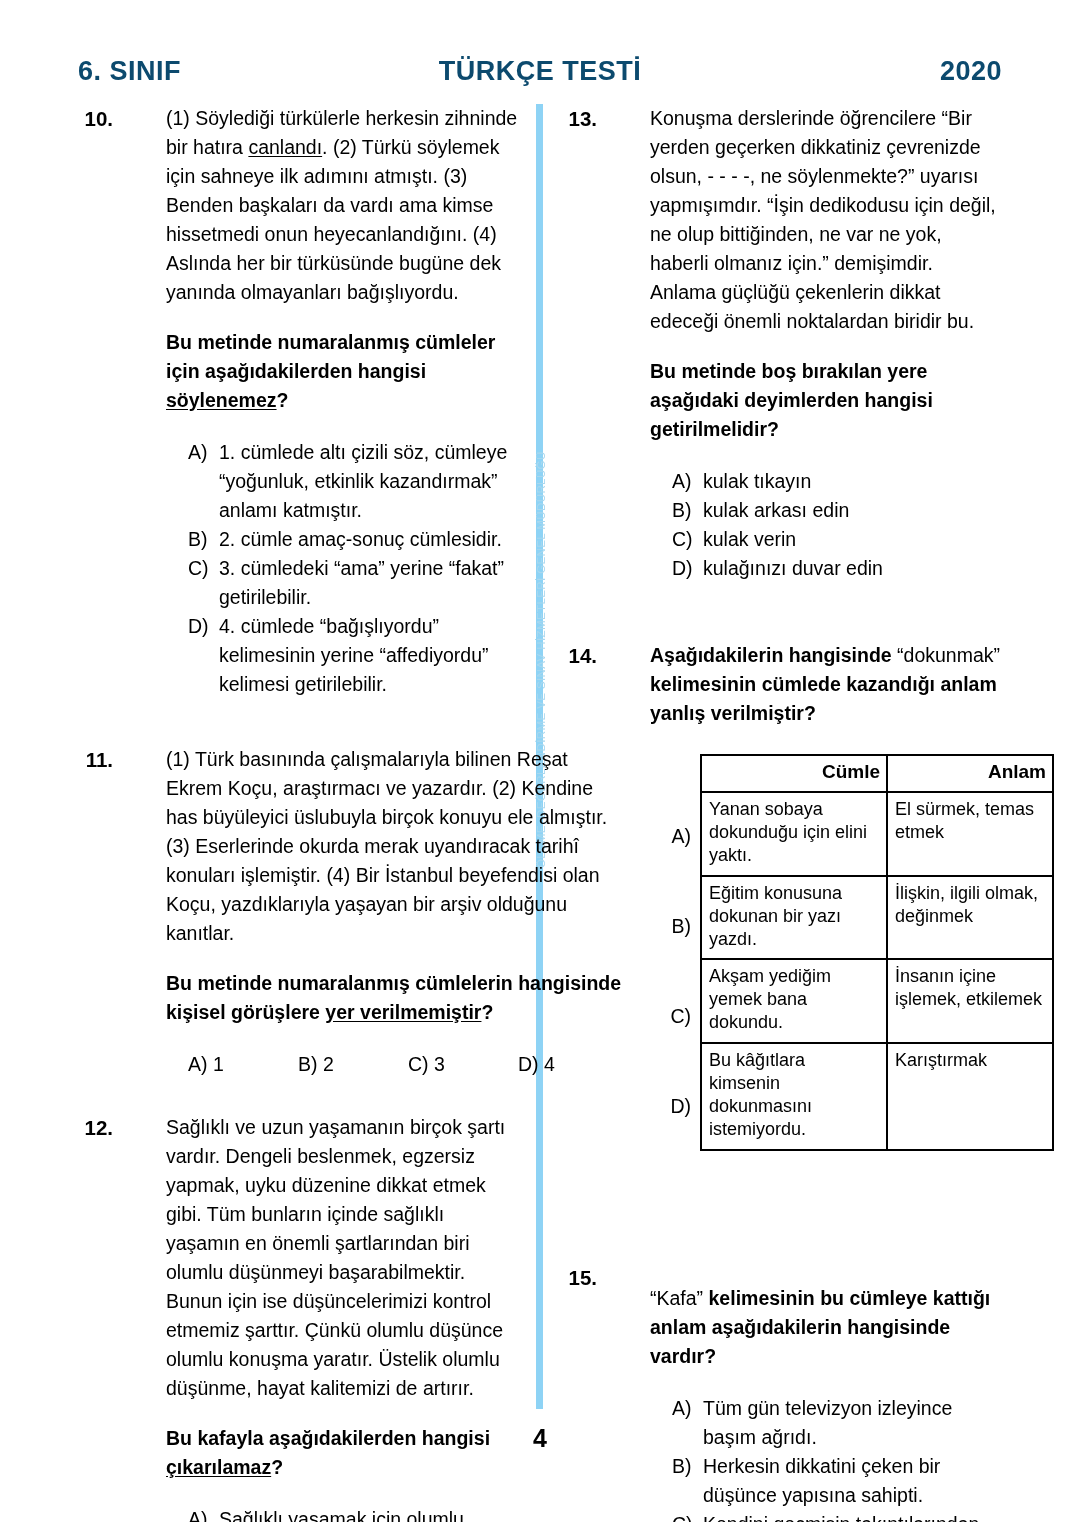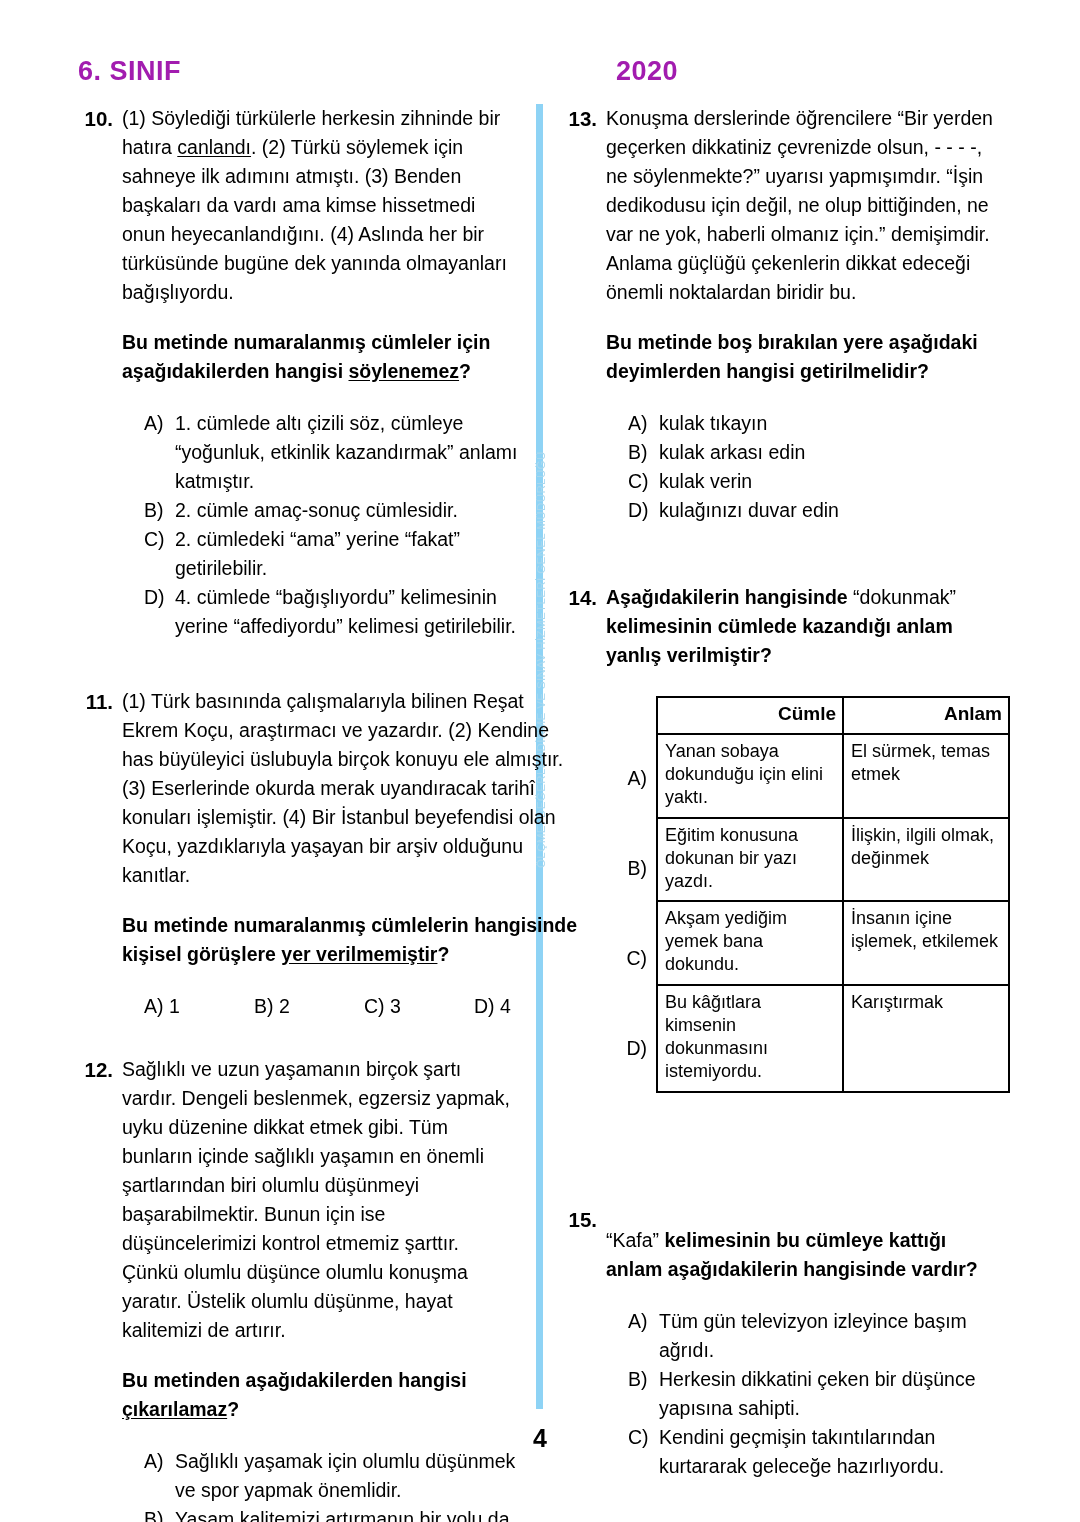--- a/index.html
+++ b/index.html
@@ -16,21 +16,21 @@
 
   
   .page-header {
     position: absolute;
     top: 50px;
     left: 78px;
     width: 924px;
     height: 42px;
     display: flex;
     align-items: center;
-    color: #a21caf;
+    color: #0c4a6e;
     font-weight: bold;
     font-size: 27px;
     letter-spacing: 0.5px;
   }
   .hdr-left   { width: 300px; text-align: left; }
   .hdr-center { flex: 1; text-align: center; }
   .hdr-right  { width: 300px; text-align: right; }
 
   
   .content {
@@ -73,20 +73,21 @@
     display: flex;
     align-items: center;
     justify-content: center;
     font-family: "Liberation Sans", sans-serif;
   }
 
   
   .q {
     display: flex;
     margin-bottom: 0;
+    gap: 44px;
   }
   .q-num {
     flex: 0 0 44px;
     font-weight: bold;
     font-size: 20.5px;
     line-height: 29px;
     text-align: right;
     padding-right: 9px;
   }
   .q-body {
@@ -179,20 +180,21 @@
     text-align: center;
     font-weight: bold;
     font-size: 25px;
   }
 </style>
 </head>
 <body>
 
 <div class="page-header">
   <div class="hdr-left">6. SINIF</div>
+  <div class="hdr-center">TÜRKÇE TESTİ</div>
   <div class="hdr-right">2020</div>
 </div>
 
 <div class="divider"></div>
 <div class="divider-label">ÖLÇME, DEĞERLENDİRME VE SINAV HİZMETLERİ GENEL MÜDÜRLÜĞÜ</div>
 
 <div class="content">
 
   <div class="col col-left">
 
@@ -205,21 +207,21 @@
           <div class="opt">
             <span class="opt-let">A)</span>
             <span class="opt-txt">1. cümlede altı çizili söz, cümleye “yoğunluk, etkinlik kazandırmak” anlamı katmıştır.</span>
           </div>
           <div class="opt">
             <span class="opt-let">B)</span>
             <span class="opt-txt">2. cümle amaç-sonuç cümlesidir.</span>
           </div>
           <div class="opt">
             <span class="opt-let">C)</span>
-            <span class="opt-txt">2. cümledeki “ama” yerine “fakat” getirilebilir.</span>
+            <span class="opt-txt">3. cümledeki “ama” yerine “fakat” getirilebilir.</span>
           </div>
           <div class="opt">
             <span class="opt-let">D)</span>
             <span class="opt-txt">4. cümlede “bağışlıyordu” kelimesinin yerine “affediyordu” kelimesi getirilebilir.</span>
           </div>
         </div>
       </div>
     </div>
 
     <div class="gap-lg"></div>
@@ -249,21 +251,21 @@
         </div>
       </div>
     </div>
 
     <div class="gap-md"></div>
 
     <div class="q">
       <div class="q-num">12.</div>
       <div class="q-body">
         <p class="para">Sağlıklı ve uzun yaşamanın birçok şartı vardır. Dengeli beslenmek, egzersiz yapmak, uyku düzenine dikkat etmek gibi. Tüm bunların içinde sağlıklı yaşamın en önemli şartlarından biri olumlu düşünmeyi başarabilmektir. Bunun için ise düşüncelerimizi kontrol etmemiz şarttır. Çünkü olumlu düşünce olumlu konuşma yaratır. Üstelik olumlu düşünme, hayat kalitemizi de artırır.</p>
-        <p class="para stem"><span>Bu metinden aşağıdakilerden hangisi </span><u>çıkarılamaz</u><span>?</span></p>
+        <p class="para stem"><span>Bu kafayla aşağıdakilerden hangisi </span><u>çıkarılamaz</u><span>?</span></p>
         <div class="opts">
           <div class="opt">
             <span class="opt-let">A)</span>
             <span class="opt-txt">Sağlıklı yaşamak için olumlu düşünmek ve spor yapmak önemlidir.</span>
           </div>
           <div class="opt">
             <span class="opt-let">B)</span>
             <span class="opt-txt">Yaşam kalitemizi artırmanın bir yolu da olumlu düşünmedir.</span>
           </div>
 

